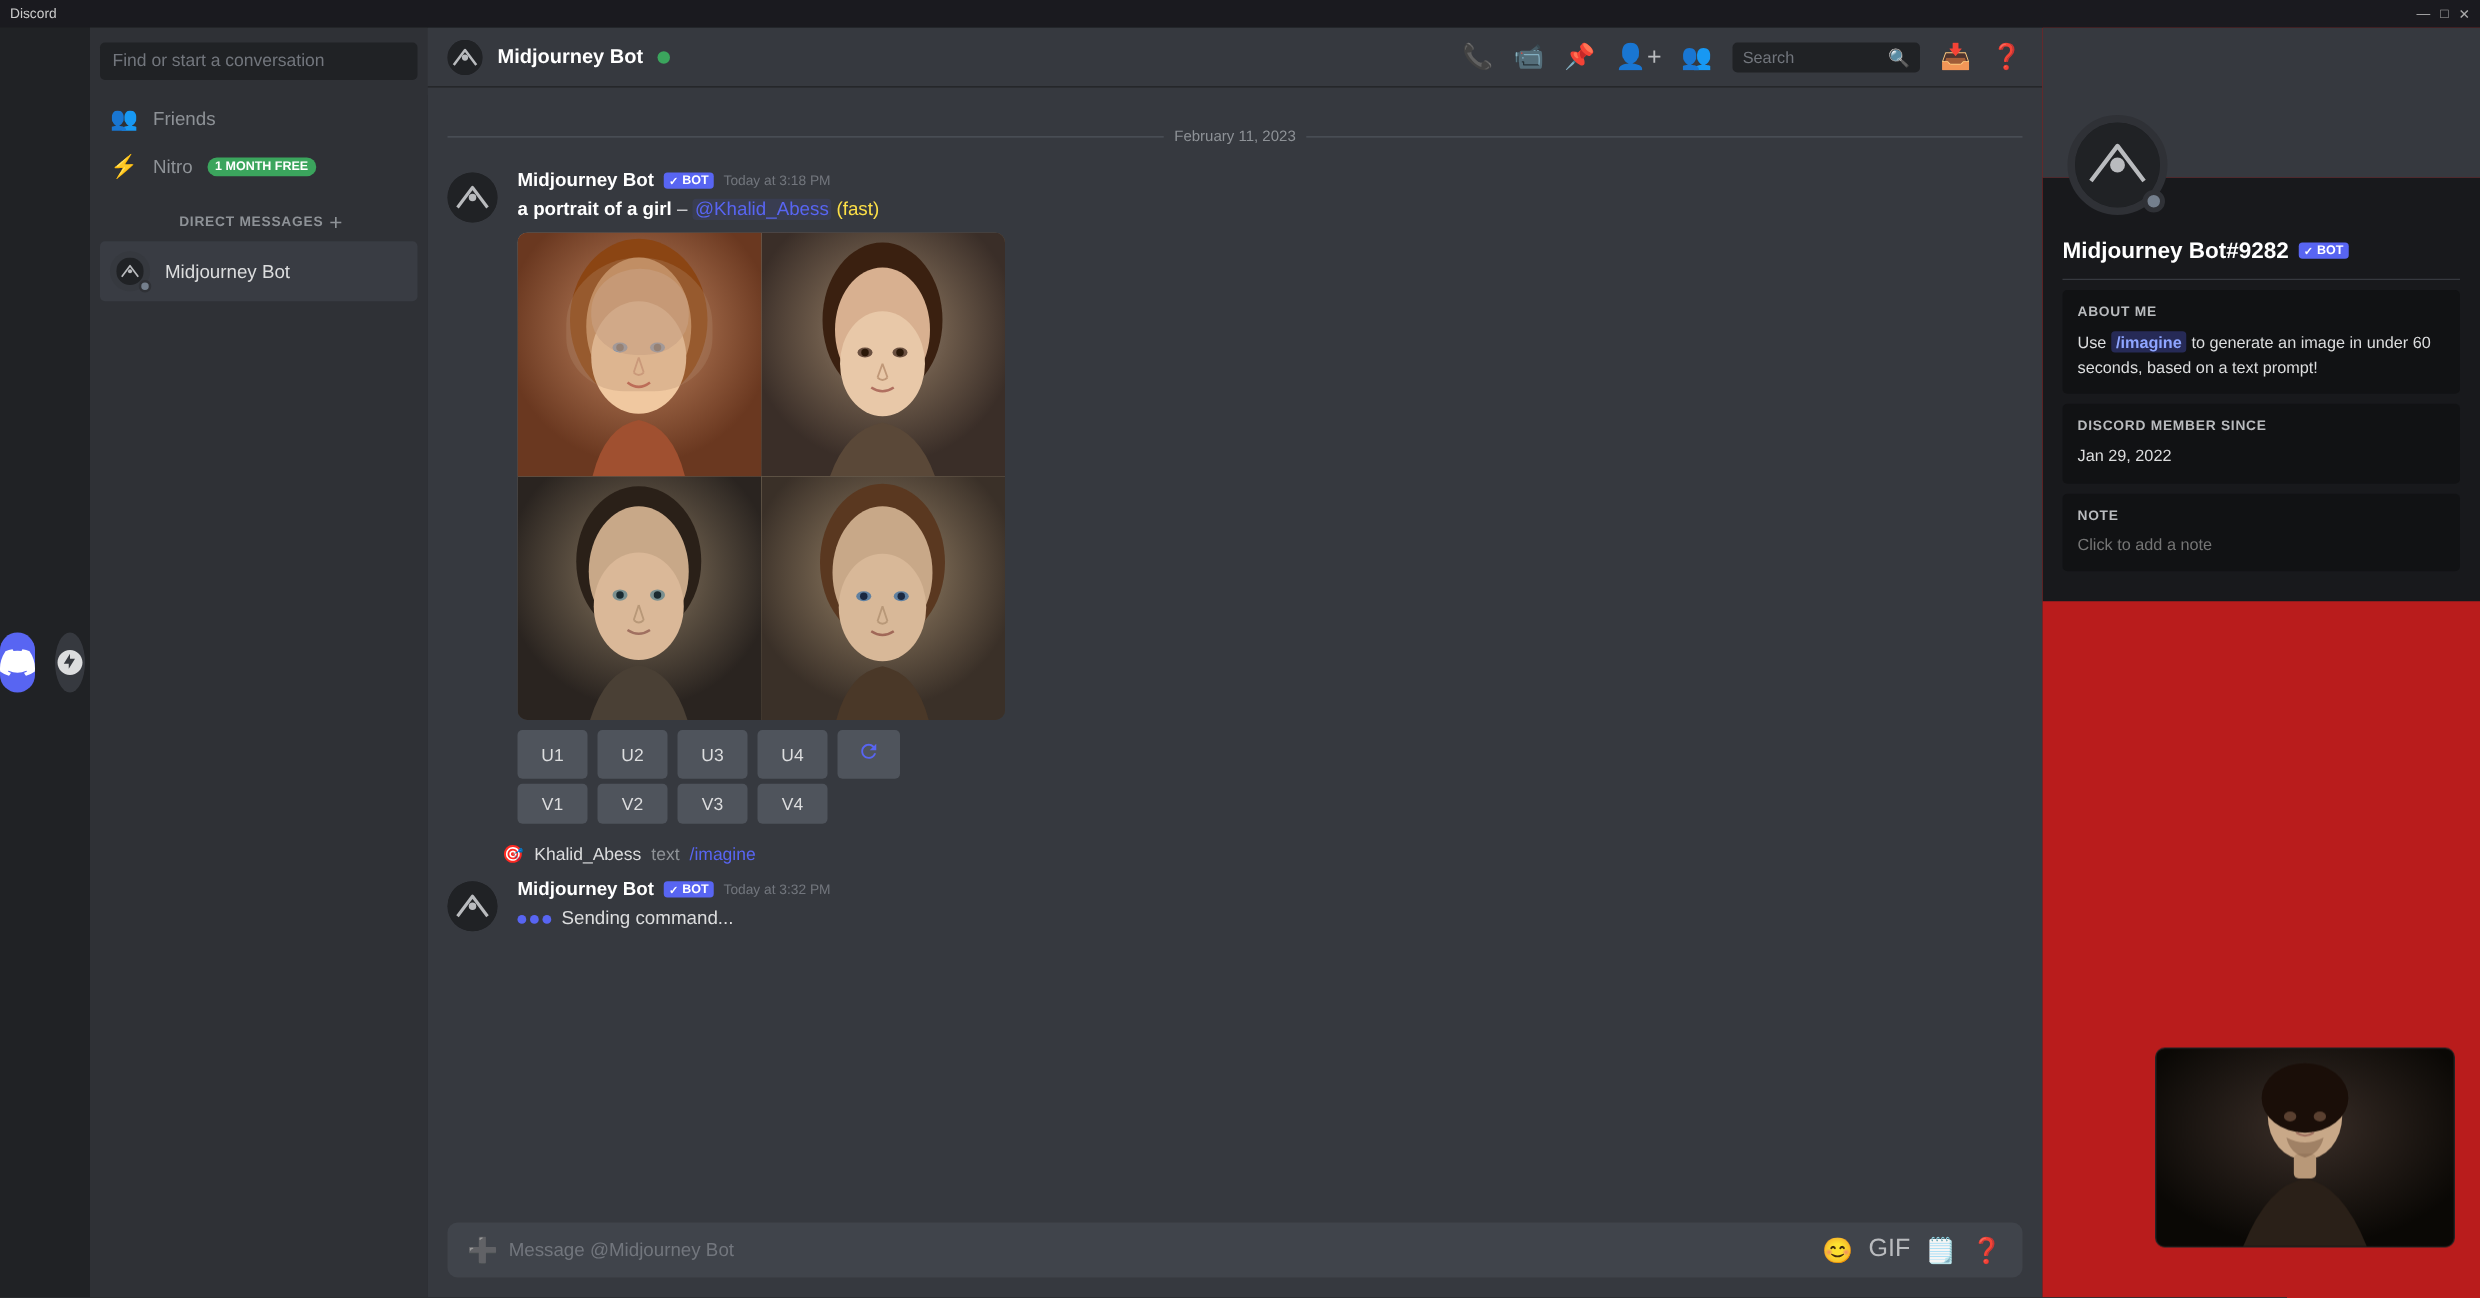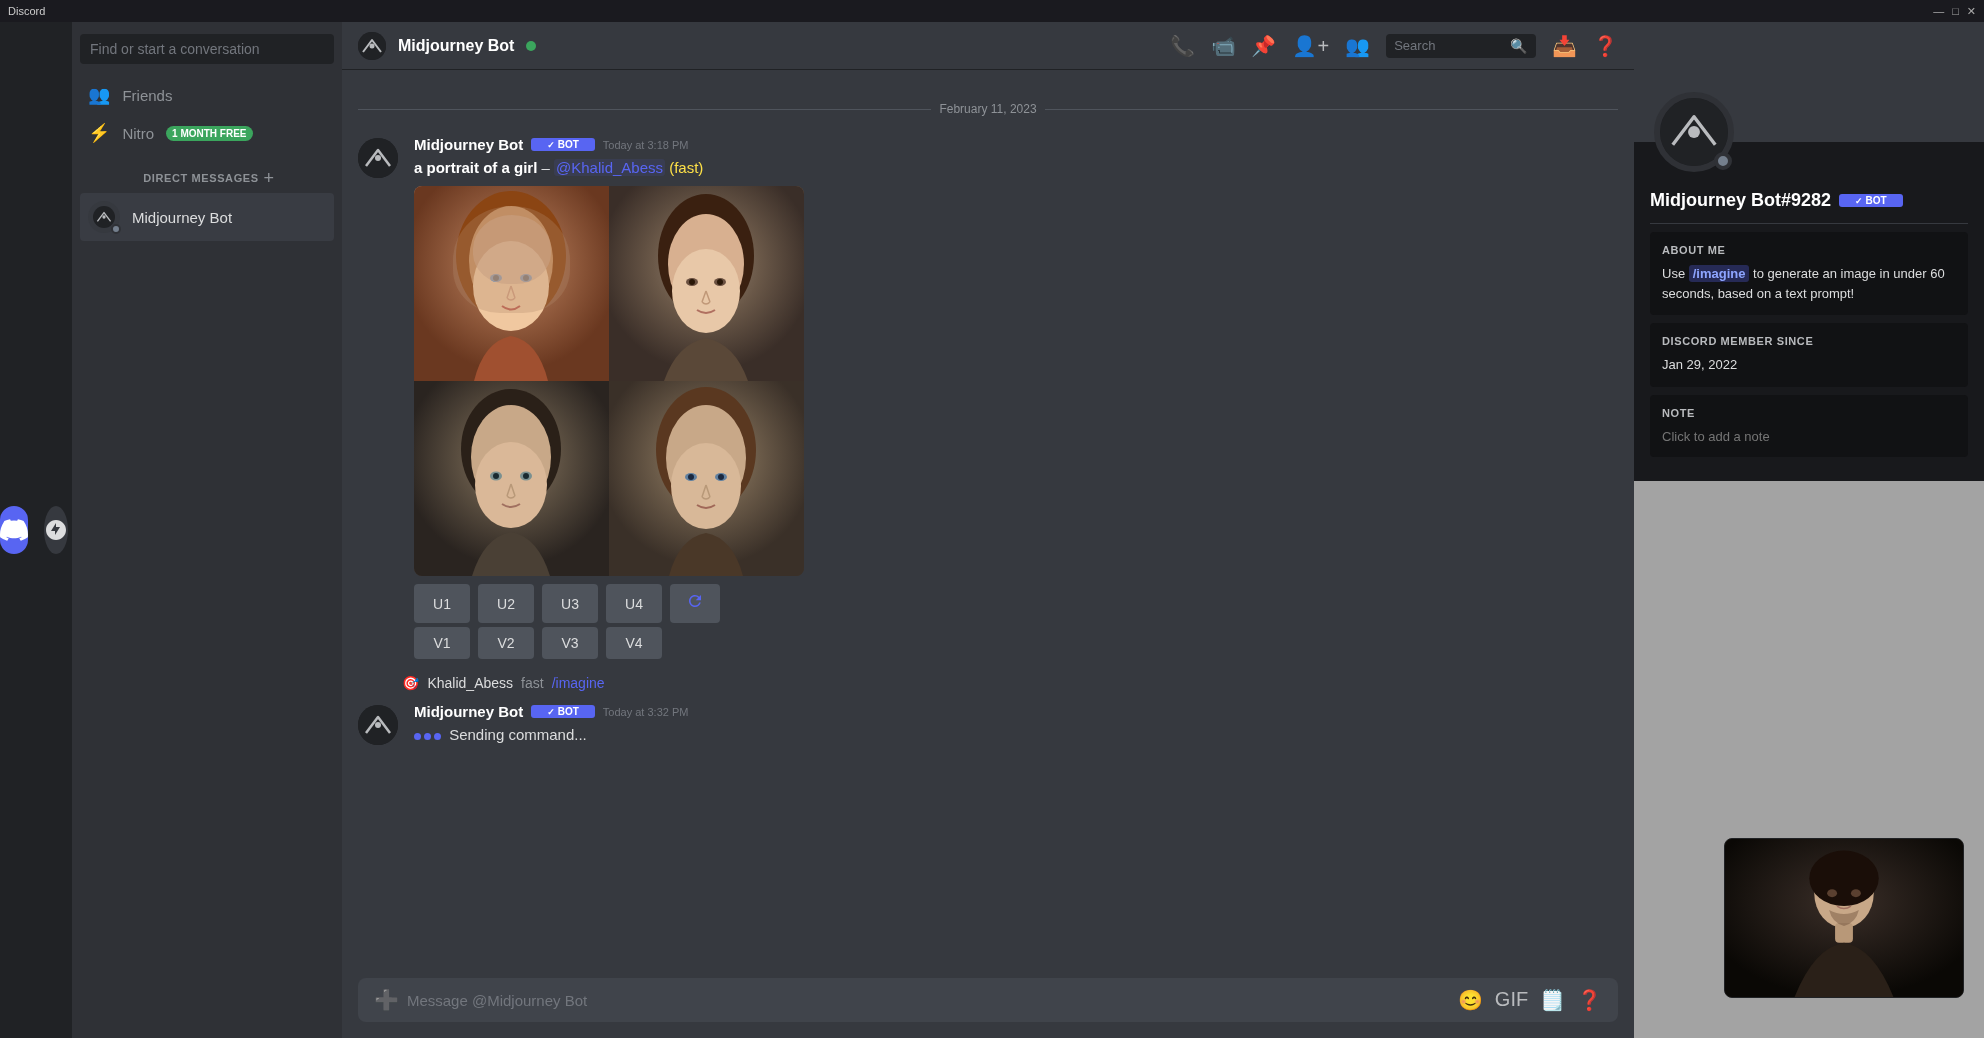--- a/index.html
+++ b/index.html
@@ -321,21 +321,21 @@
     .message-author {
       font-size: 15px;
       font-weight: 600;
       color: #fff;
     }
     .bot-badge {
       background: #5865f2;
       color: white;
       font-size: 10px;
       font-weight: 700;
-      padding: 1px 16px;
+      padding: 1px 4px;
       border-radius: 3px;
       display: flex;
       align-items: center;
       gap: 3px;
     }
     .bot-badge::before {
       content: '✓';
       font-size: 9px;
     }
     .message-time {
@@ -502,21 +502,21 @@
     }
     .chat-input-icon {
       color: #b9bbbe;
       cursor: pointer;
       font-size: 20px;
     }
 
     
     .right-panel {
       width: 350px;
-      background: #a3a3a3;
+      background: #b91c1c;
       flex-shrink: 0;
       display: flex;
       flex-direction: column;
       overflow-y: auto;
     }
     .profile-banner {
       height: 120px;
       background: #36393f;
       position: relative;
     }
@@ -876,21 +876,21 @@
             <button class="action-btn">V2</button>
             <button class="action-btn">V3</button>
             <button class="action-btn">V4</button>
           </div>
         </div>
       </div>
 
       <div class="user-command">
         <span>🎯</span>
         <span class="command-user">Khalid_Abess</span>
-        <span> fast </span>
+        <span> text </span>
         <span class="command-tag">/imagine</span>
       </div>
 
       <div class="message-group">
         <div class="message-avatar">
           <svg viewBox="0 0 40 40" width="40" height="40">
             <circle cx="20" cy="20" r="20" fill="#202225"></circle>
             <path d="M8 28 L20 12 L32 28" fill="none" stroke="#b9bbbe" stroke-width="2.5" stroke-linejoin="round"></path>
             <circle cx="20" cy="20" r="3" fill="#b9bbbe"></circle>
           </svg>

